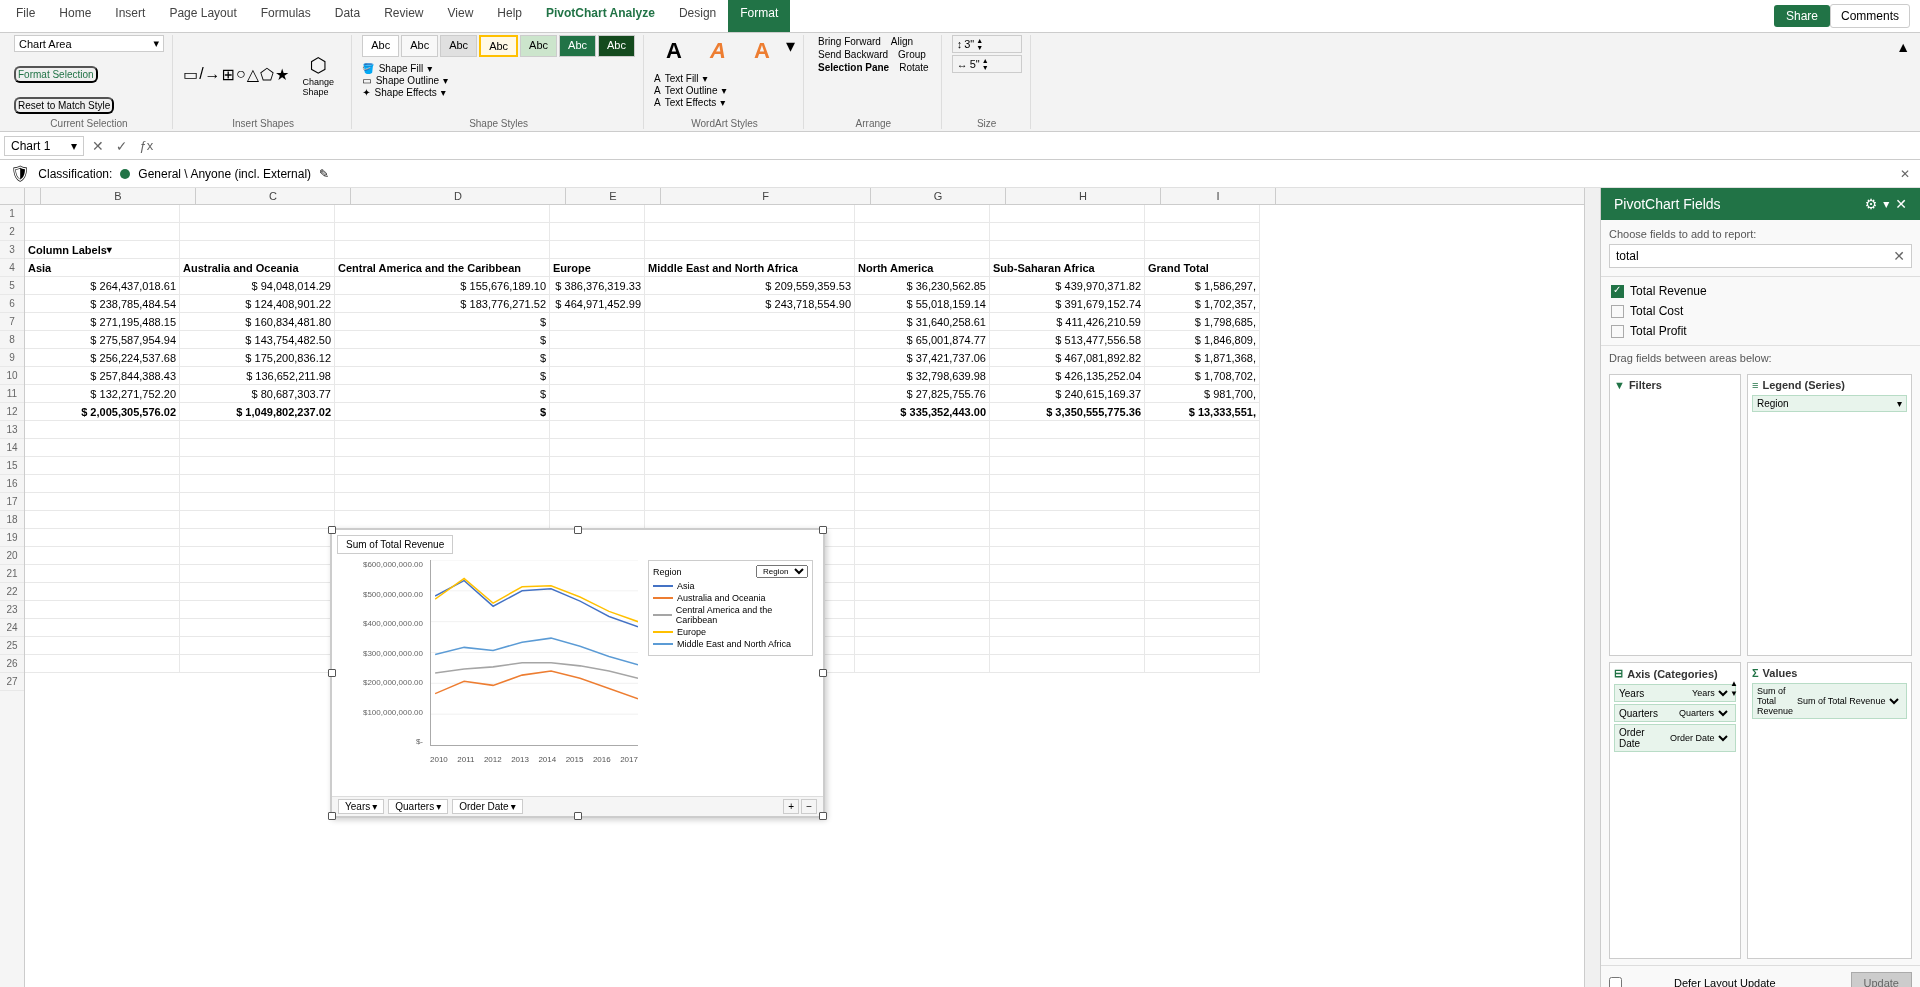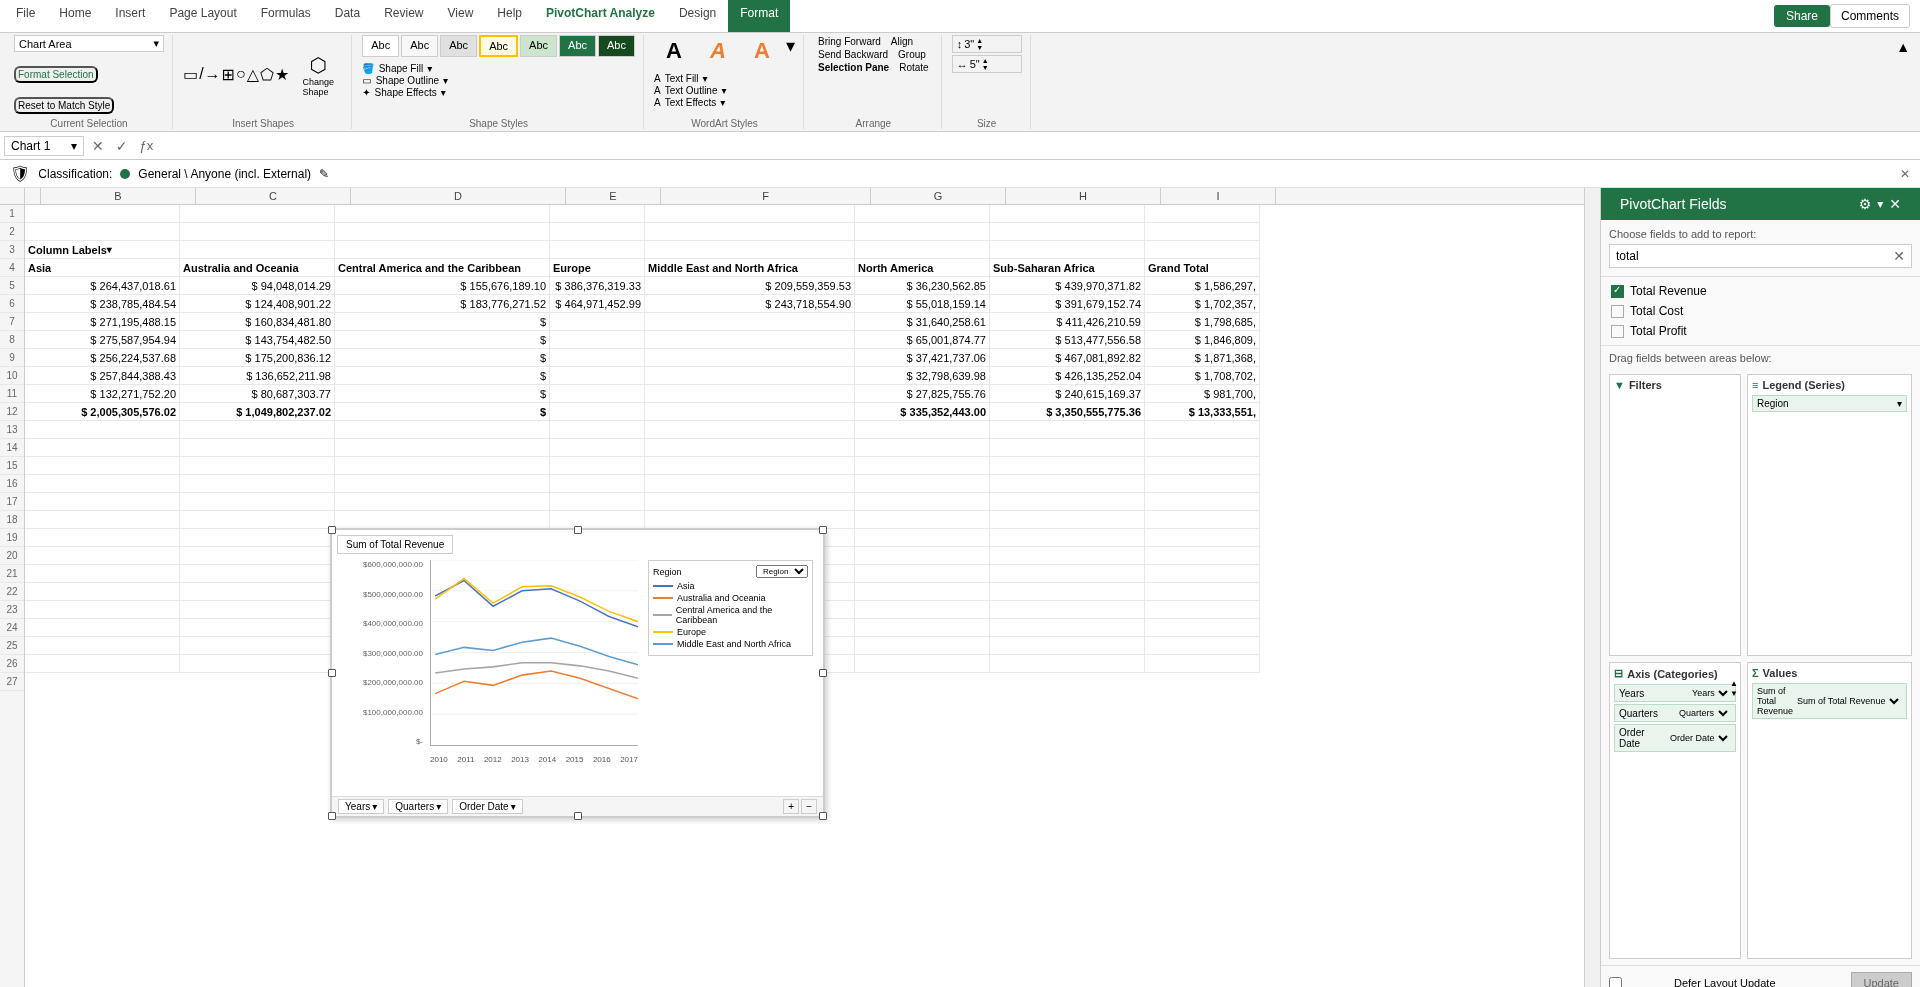--- a/index.html
+++ b/index.html
@@ -68,21 +68,21 @@
     .chart-container { position: absolute; left: 340px; top: 355px; width: 490px; height: 285px; background: #fff; border: 1px solid #aaa; box-shadow: 2px 2px 6px rgba(0,0,0,0.2); z-index: 10; }
     .legend-item { display: flex; align-items: center; gap: 4px; font-size: 9px; margin-bottom: 2px; }
     .chart-controls { display: flex; align-items: center; gap: 4px; padding: 2px 6px; font-size: 10px; background: #f5f5f5; border-top: 1px solid #ccc; }
     .axis-btn { padding: 1px 6px; font-size: 10px; border: 1px solid #ccc; background: #fff; cursor: pointer; display: flex; align-items: center; gap: 2px; }
 
     
     .chart-tooltip { position: absolute; background: #fff; border: 1px solid #ccc; padding: 4px 8px; font-size: 10px; left: 5px; top: 5px; }
 
     
     .pivot-panel { width: 320px; min-width: 320px; background: #f9f9f9; border-left: 1px solid #ccc; display: flex; flex-direction: column; overflow: hidden; }
-    .pivot-header { background: #217346; color: #fff; padding: 8px 19px; display: flex; align-items: center; justify-content: space-between; }
+    .pivot-header { background: #217346; color: #fff; padding: 8px 13px; display: flex; align-items: center; justify-content: space-between; }
     .pivot-title { font-size: 14px; font-weight: normal; }
     .pivot-search { padding: 8px; border-bottom: 1px solid #ddd; }
     .pivot-search-label { font-size: 11px; color: #555; margin-bottom: 4px; }
     .pivot-search-box { display: flex; align-items: center; border: 1px solid #ccc; background: #fff; padding: 3px 6px; }
     .pivot-search-input { border: none; outline: none; font-size: 12px; flex: 1; }
     .pivot-search-clear { cursor: pointer; color: #666; font-size: 14px; }
 
     .pivot-fields { padding: 4px 8px; }
     .pivot-field-item { display: flex; align-items: center; gap: 6px; padding: 3px 2px; font-size: 12px; }
     .pivot-checkbox { width: 13px; height: 13px; border: 1px solid #aaa; cursor: pointer; appearance: none; -webkit-appearance: none; display: inline-block; vertical-align: middle; position: relative; }

